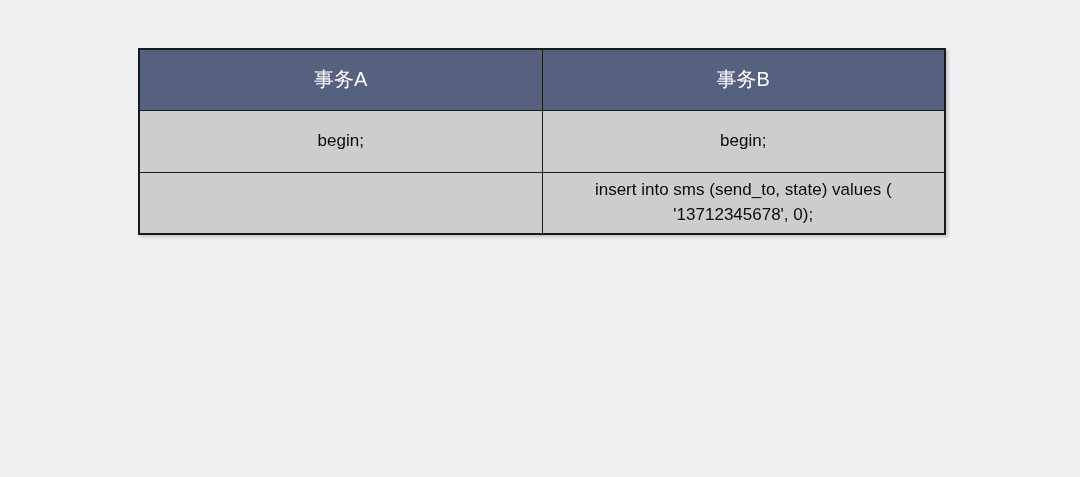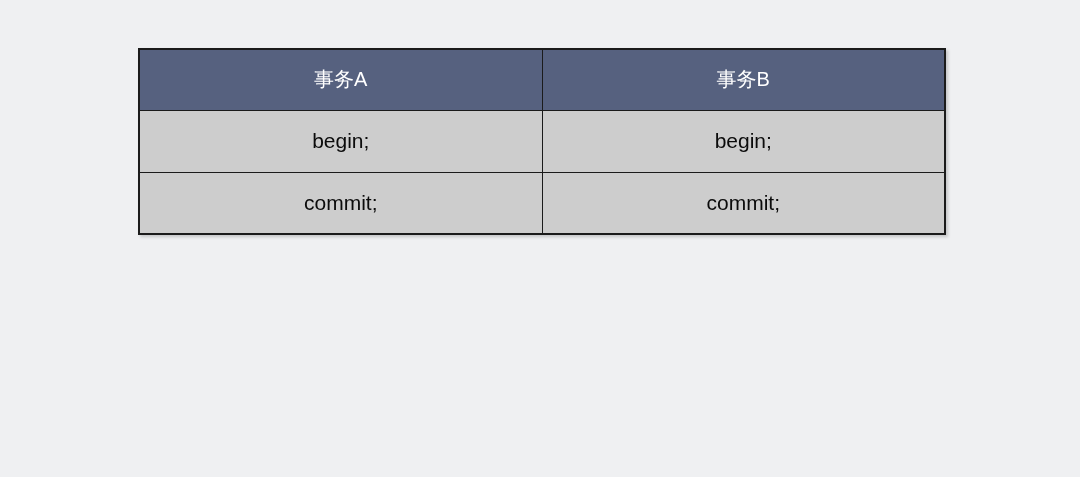--- a/index.html
+++ b/index.html
@@ -39,21 +39,21 @@
     border: 2px solid #1b1b1b;
   }
   th.header-cell {
     background: #56617f;
     color: #ffffff;
     font-size: 20px;
     font-weight: 400;
     height: 61px;
   }
   td.cell {
-    font-size: 21px;
+    font-size: 17px;
     color: #0b0b0b;
     height: 62px;
     line-height: 1.45;
   }
   td.shade-gray {
     background: #cdcdcd;
   }
   td.shade-white {
     background: #f8f9f9;
   }
@@ -74,18 +74,18 @@
         <th class="header-cell">事务A</th>
         <th class="header-cell">事务B</th>
       </tr>
     </thead>
     <tbody>
       <tr>
         <td class="cell shade-gray"><span class="code">begin;</span><span class="comment"></span></td>
         <td class="cell shade-gray"><span class="code">begin;</span><span class="comment"></span></td>
       </tr>
       <tr>
-        <td class="cell shade-gray"><span class="code">commit;</span><span class="comment"></span></td>
-        <td class="cell shade-gray"><span class="code">commit;</span><span class="comment"></span></td>
+        <td class="cell shade-gray"><span class="code"></span><span class="comment"></span></td>
+        <td class="cell shade-gray"><span class="code">insert into sms (send_to, state) values ( '13712345678', 0);</span><span class="comment"></span></td>
       </tr>
     </tbody>
   </table>
 </div>
 
 </body></html>

